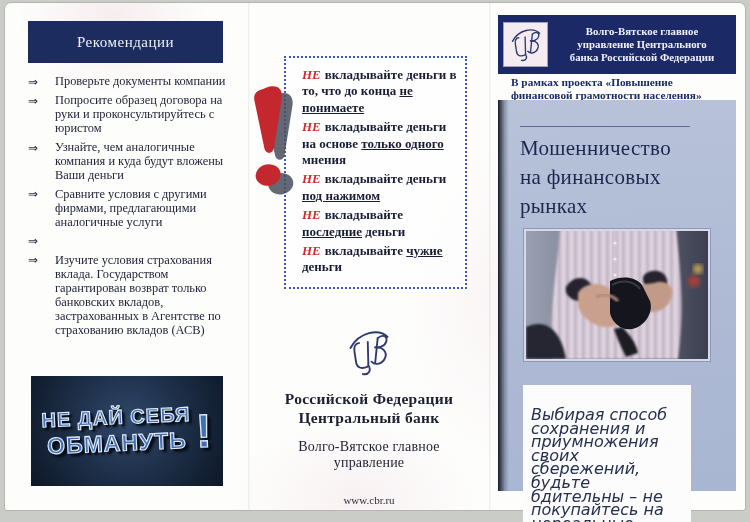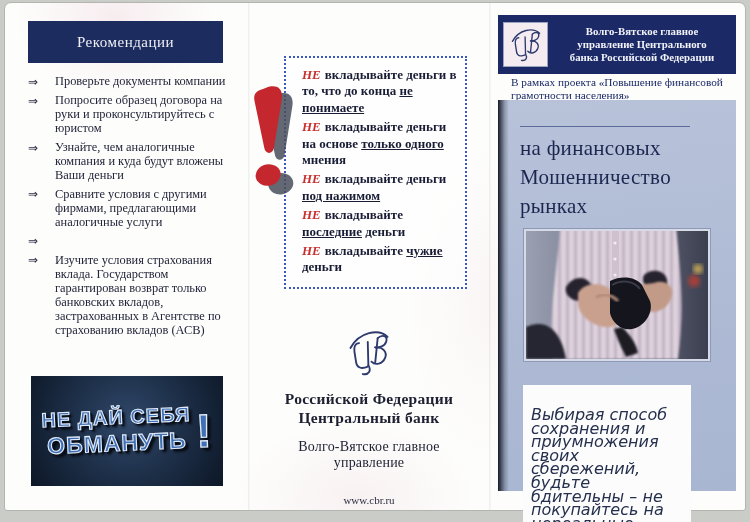--- a/index.html
+++ b/index.html
@@ -47,21 +47,21 @@
   .division{margin-top:12px;font-size:14px;letter-spacing:.2px;}
   .website{margin-top:23px;font-size:11px;color:#2b2e40;}
 
   
   .cover-header{position:absolute;left:493px;top:12px;width:238px;height:59px;background:#1b2a66;
                 display:flex;align-items:center;}
   .logo-box{width:43px;height:43px;background:#f5ecf1;border:1px solid #9aa4c2;margin-left:5px;
             display:flex;align-items:center;justify-content:center;flex:0 0 auto;}
   .cbr-mono-small{width:34px;height:38px;}
   .cover-header-text{flex:1;text-align:center;color:#f2f3fa;font-weight:bold;font-size:10.8px;line-height:13px;padding:0 14px;}
-  .project-band{position:absolute;left:493px;top:73px;width:232px;color:#1b2a66;font-weight:normal;
+  .project-band{position:absolute;left:493px;top:73px;width:232px;color:#1b2a66;font-weight:bold;
                 font-size:11.3px;line-height:12.8px;padding-left:13px;box-sizing:border-box;}
   .cover-blue{position:absolute;left:493px;top:97px;width:238px;height:391px;
               background:linear-gradient(175deg,#b8c3da 0%,#aeBAD4 55%,#a9b6d2 100%);
               background:linear-gradient(175deg,#b8c3da 0%,#aebad4 55%,#a9b6d2 100%);}
   .cover-blue::before{content:"";position:absolute;left:0;top:0;bottom:0;width:11px;
               background:linear-gradient(to right,rgba(8,12,24,.92),rgba(8,12,24,.25) 60%,transparent);}
   .title-rule{position:absolute;left:22px;top:26px;width:170px;height:1px;background:#5a6a9a;}
   .cover-title{position:absolute;left:22px;top:34px;margin:0;font-weight:500;color:#1c2750;}
   .title-line{font-size:21px;line-height:29px;letter-spacing:.3px;}
   .photo-frame{position:absolute;left:26px;top:129px;width:182px;height:128px;
@@ -171,22 +171,22 @@
           <svg class="cbr-mono-small">
               <use href="#cbr-mono"></use>
             </svg>
         </div>
         <div class="cover-header-text">Волго-Вятское главное управление Центрального банка Российской Федерации</div>
       </div>
       <div class="project-band">В рамках проекта «Повышение финансовой грамотности населения»</div>
       <div class="cover-blue">
         <div class="title-rule"></div>
         <h1 class="cover-title">
+            <div class="title-line">Мошенничество</div>
             <div class="title-line">на финансовых</div>
-            <div class="title-line">Мошенничество</div>
             <div class="title-line">рынках</div>
           </h1>
         <div class="photo-frame">
           <svg viewBox="0 0 182 128" width="182" height="128">
             <defs>
               <linearGradient id="bgGrad" x1="0" y1="0" x2="1" y2="0">
                 <stop offset="0" stop-color="#9aa0b2"></stop>
                   <stop offset="0.55" stop-color="#6a6f82"></stop>
                   <stop offset="1" stop-color="#3c3f50"></stop>
               </linearGradient>

